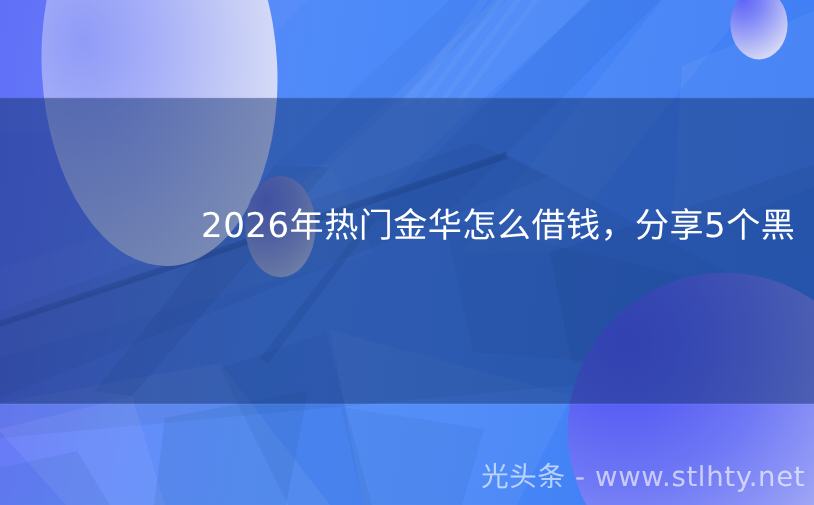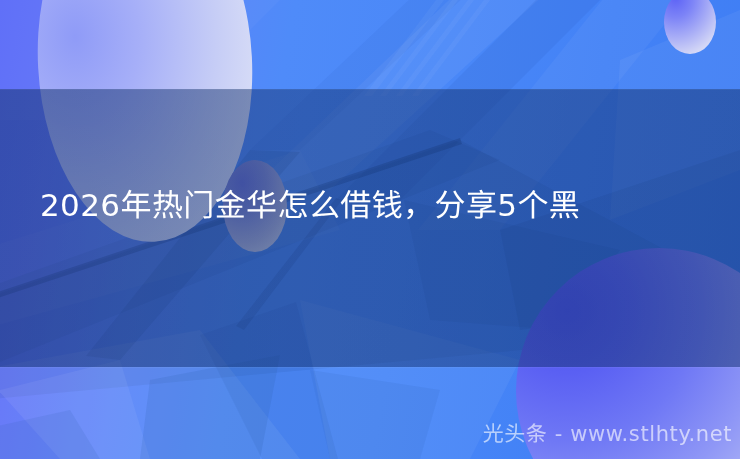--- a/index.html
+++ b/index.html
@@ -137,43 +137,43 @@
     height: 1px;
     background: rgba(255,255,255,0.05);
   }
 
   
   .title-wrap {
     position: absolute;
     left: 0;
     top: 183px;
     width: 740px;
-    text-align: left;
-    padding: 0 40px;
+    text-align: right;
+    padding: 0 17px;
     box-sizing: border-box;
   }
   .title-line {
     display: block;
     color: #ffffff;
     font-size: 31px;
     line-height: 44px;
     font-weight: 400;
     letter-spacing: 0.4px;
     font-family: "DejaVu Sans", "Liberation Sans", sans-serif;
     white-space: nowrap;
   }
   .title-line.l2 { letter-spacing: 1.5px; }
 
   
   .watermark {
     position: absolute;
     right: 8px;
     bottom: 10px;
     color: rgba(255,255,255,0.62);
-    font-size: 21px;
+    font-size: 25px;
     line-height: 30px;
     font-weight: 400;
     letter-spacing: 0.6px;
     font-family: "DejaVu Sans", "Liberation Sans", sans-serif;
     white-space: nowrap;
     margin-top: 32px;
   }
 </style>
 </head>
 <body>

